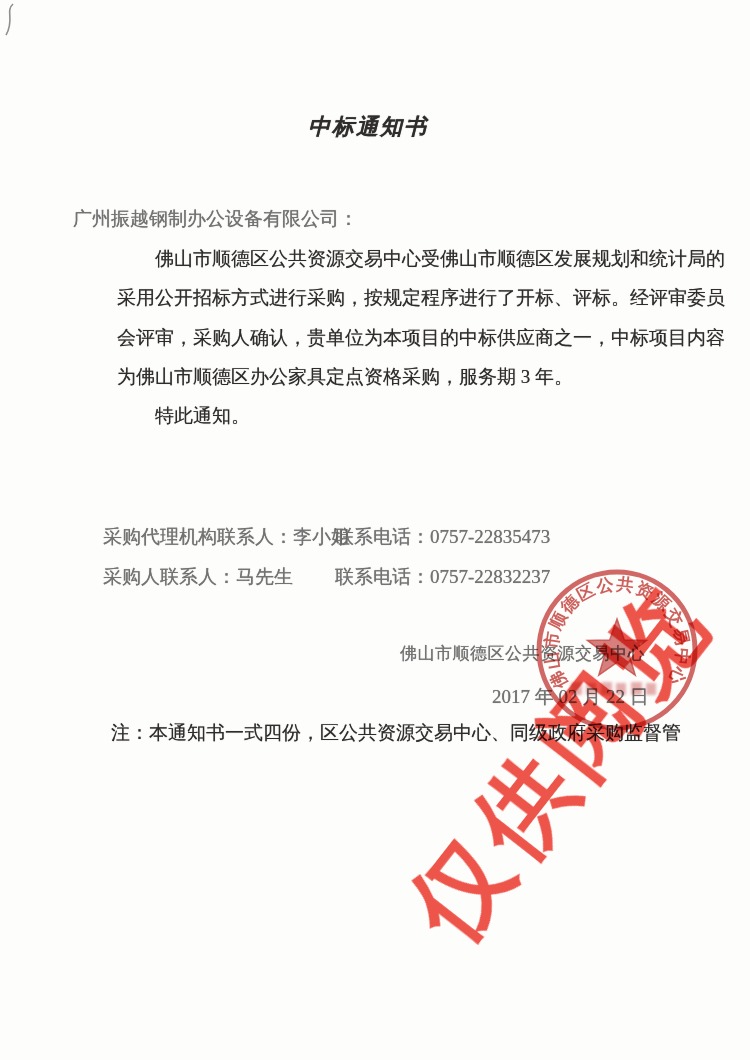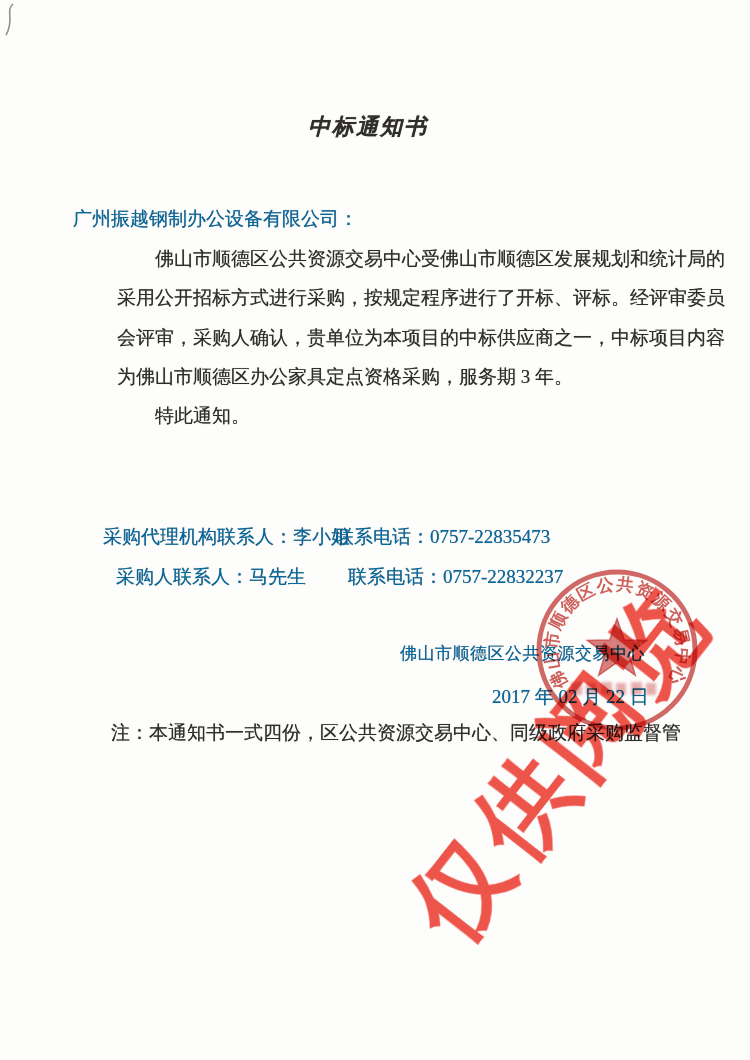--- a/index.html
+++ b/index.html
@@ -9,21 +9,21 @@
     height: 1060px;
     background: #fdfdfc;
     overflow: hidden;
     font-family: "Liberation Serif", "DejaVu Serif", serif;
     color: #2f2d2b;
   }
   .txt {
     position: absolute;
     white-space: nowrap;
     font-size: 19px;
-    color: #0369a1;
+    color: #737373;
     text-shadow: 0 0 0.7px rgba(45,42,40,0.65);
   }
   .doc-title {
     position: absolute;
     top: 112px; left: 0; right: 14px;
     text-align: center;
     font-size: 22px;
     font-weight: 700;
     letter-spacing: 2px;
     text-shadow: 0 0 0.8px rgba(40,38,36,0.8);
@@ -39,21 +39,21 @@
     line-height: 39.3px;
     font-size: 19px;
     white-space: nowrap;
     text-shadow: 0 0 0.7px rgba(45,42,40,0.65);
     margin-left: 44px;
   }
   .indent { padding-left: 38px; }
   .contact-person { left: 103px; }
   .contact-phone { left: 335px; }
   .row1 { top: 524px; }
-  .row2 { top: 564px; margin-left: 13px; }
+  .row2 { top: 564px; }
   .signature { top: 642px; left: 400px; font-size: 17px; letter-spacing: 0.5px; }
   .date-line { top: 684px; left: 492px; font-size: 19px; }
   .note-block {
     position: absolute;
     top: 712px; left: 73px; width: 616px;
   }
   .note-line {
     height: 42.5px;
     line-height: 42.5px;
     font-size: 19px;

